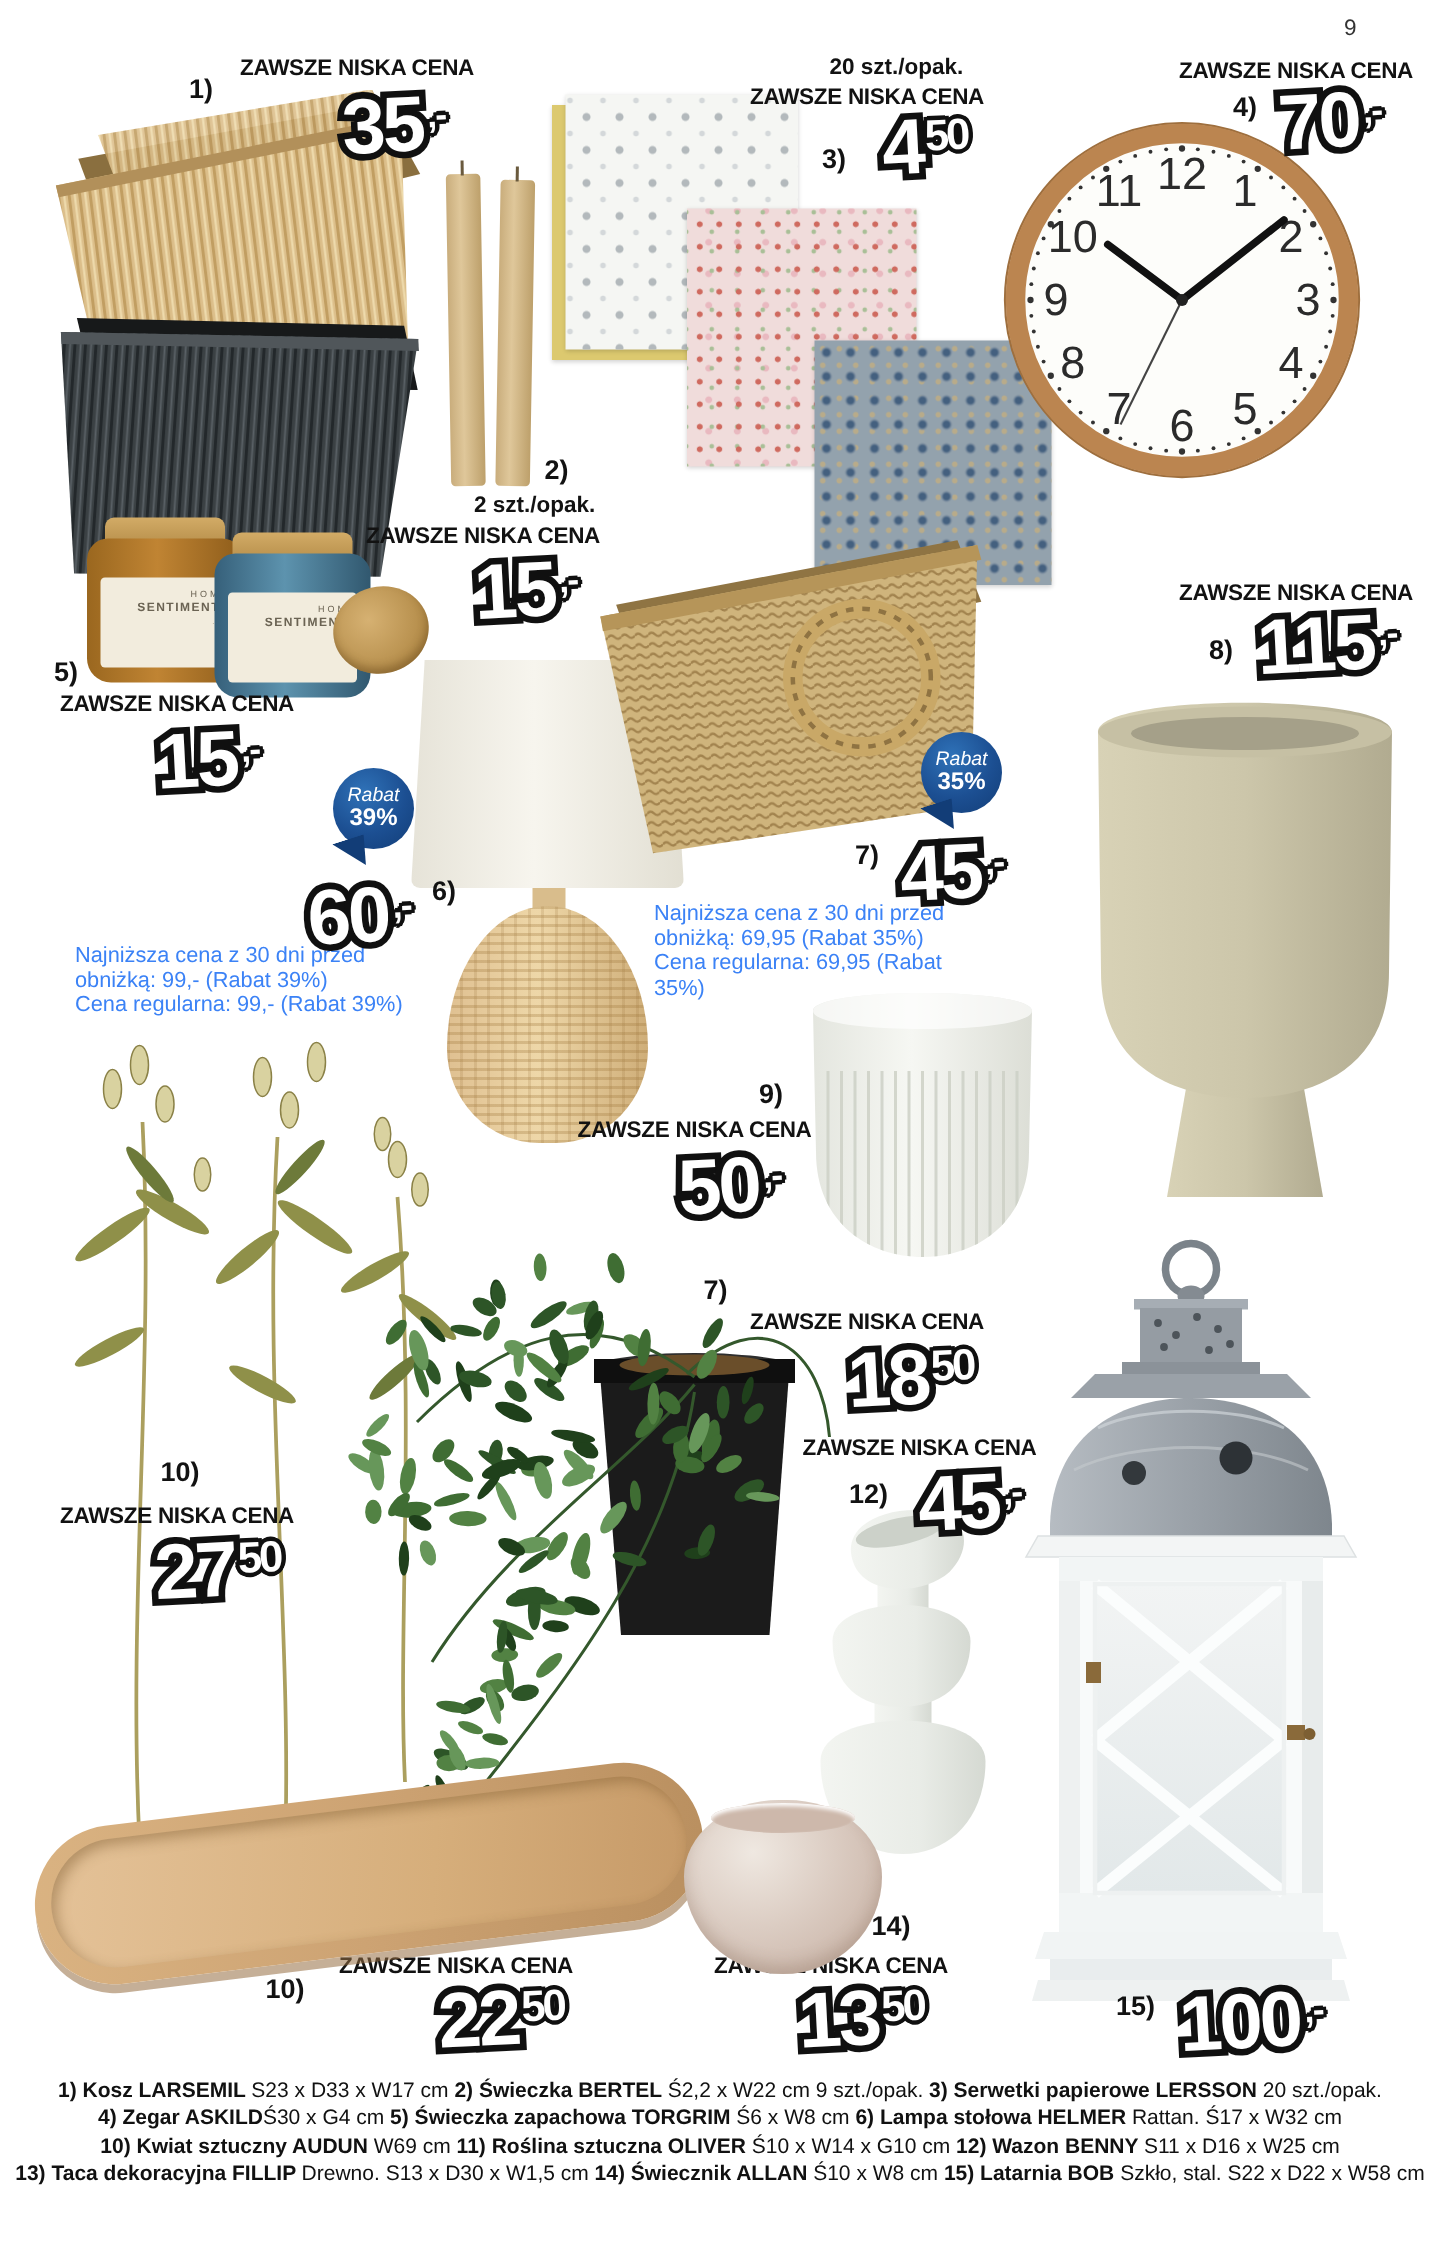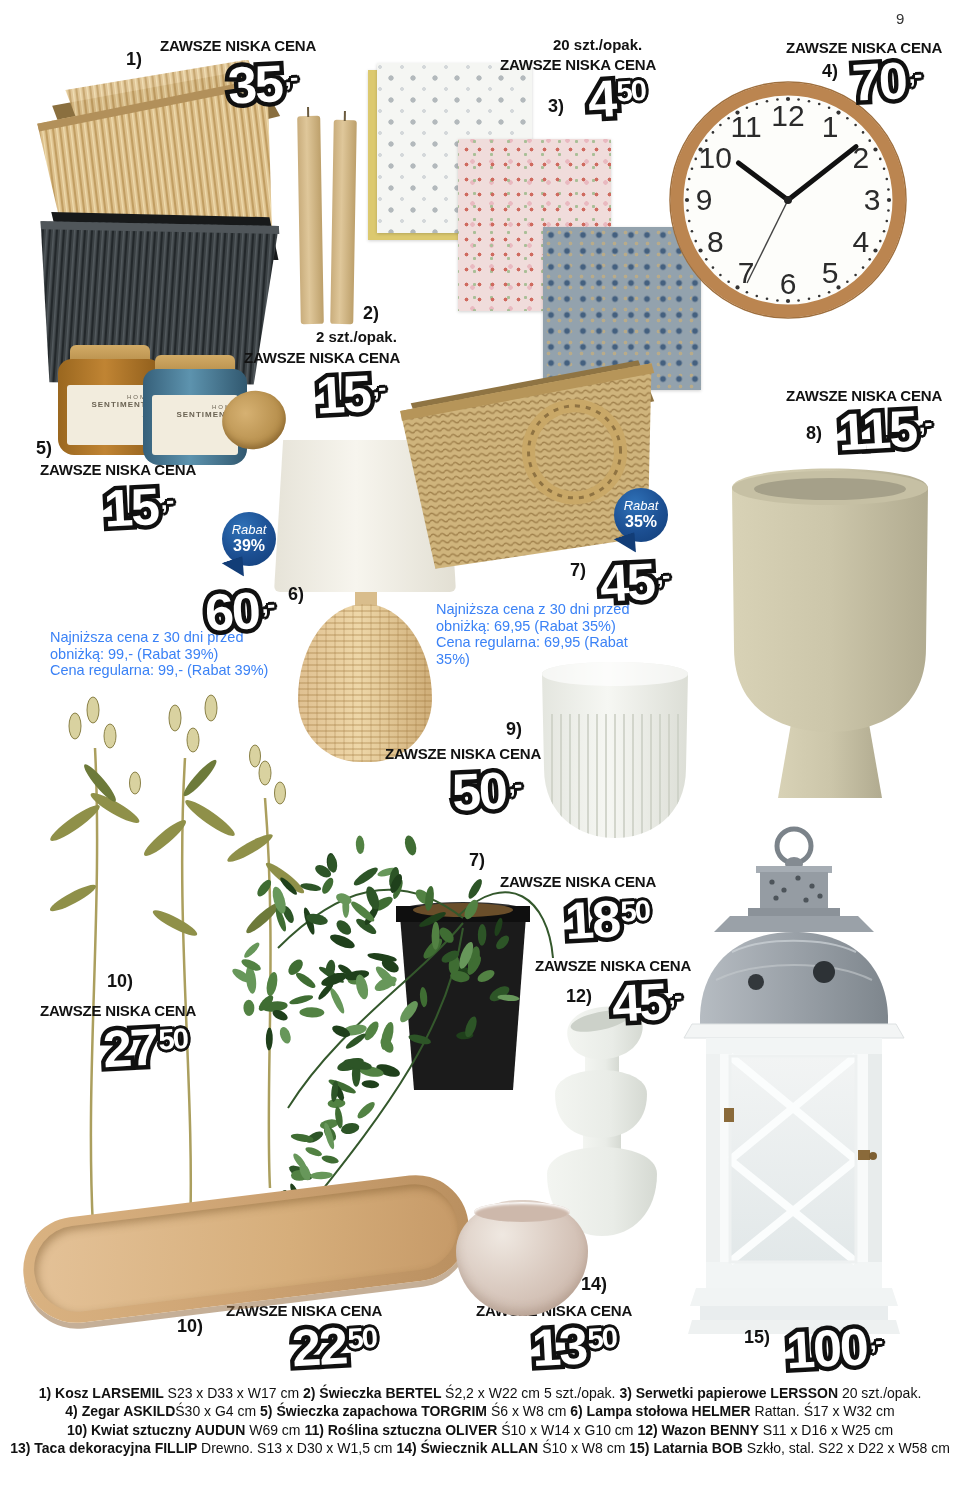--- a/index.html
+++ b/index.html
@@ -670,17 +670,17 @@
 <div class="price" style="left:532px;top:1320px">
   <span class="pm"><span class="ps">13</span><span class="pf">13</span></span><span class="cx"><span class="ps">50</span><span class="pf">50</span></span>
 </div>
 
 <div class="inum" style="left:744px;top:1327px">15)</div>
 <div class="price" style="left:786px;top:1322px">
   <span class="pm"><span class="ps">100</span><span class="pf">100</span></span><span class="sx"><span class="ps">,-</span><span class="pf">,-</span></span>
 </div>
 
 <div class="footer">
-    <div class="fline"><span class="fb">1) Kosz LARSEMIL </span><span>S23 x D33 x W17 cm </span><span class="fb">2) Świeczka BERTEL </span><span>Ś2,2 x W22 cm 5 szt./opak. </span><span class="fb">3) Serwetki papierowe LERSSON </span><span>20 szt./opak.</span></div>
+    <div class="fline"><span class="fb">1) Kosz LARSEMIL </span><span>S23 x D33 x W17 cm </span><span class="fb">2) Świeczka BERTEL </span><span>Ś2,2 x W22 cm 9 szt./opak. </span><span class="fb">3) Serwetki papierowe LERSSON </span><span>20 szt./opak.</span></div>
     <div class="fline"><span class="fb">4) Zegar ASKILD</span><span>Ś30 x G4 cm </span><span class="fb">5) Świeczka zapachowa TORGRIM </span><span>Ś6 x W8 cm </span><span class="fb">6) Lampa stołowa HELMER </span><span>Rattan. Ś17 x W32 cm</span></div>
     <div class="fline"><span class="fb">10) Kwiat sztuczny AUDUN </span><span>W69 cm </span><span class="fb">11) Roślina sztuczna OLIVER </span><span>Ś10 x W14 x G10 cm </span><span class="fb">12) Wazon BENNY </span><span>S11 x D16 x W25 cm</span></div>
     <div class="fline"><span class="fb">13) Taca dekoracyjna FILLIP </span><span>Drewno. S13 x D30 x W1,5 cm </span><span class="fb">14) Świecznik ALLAN </span><span>Ś10 x W8 cm </span><span class="fb">15) Latarnia BOB </span><span>Szkło, stal. S22 x D22 x W58 cm</span></div>
   </div>
 
 </body></html>

